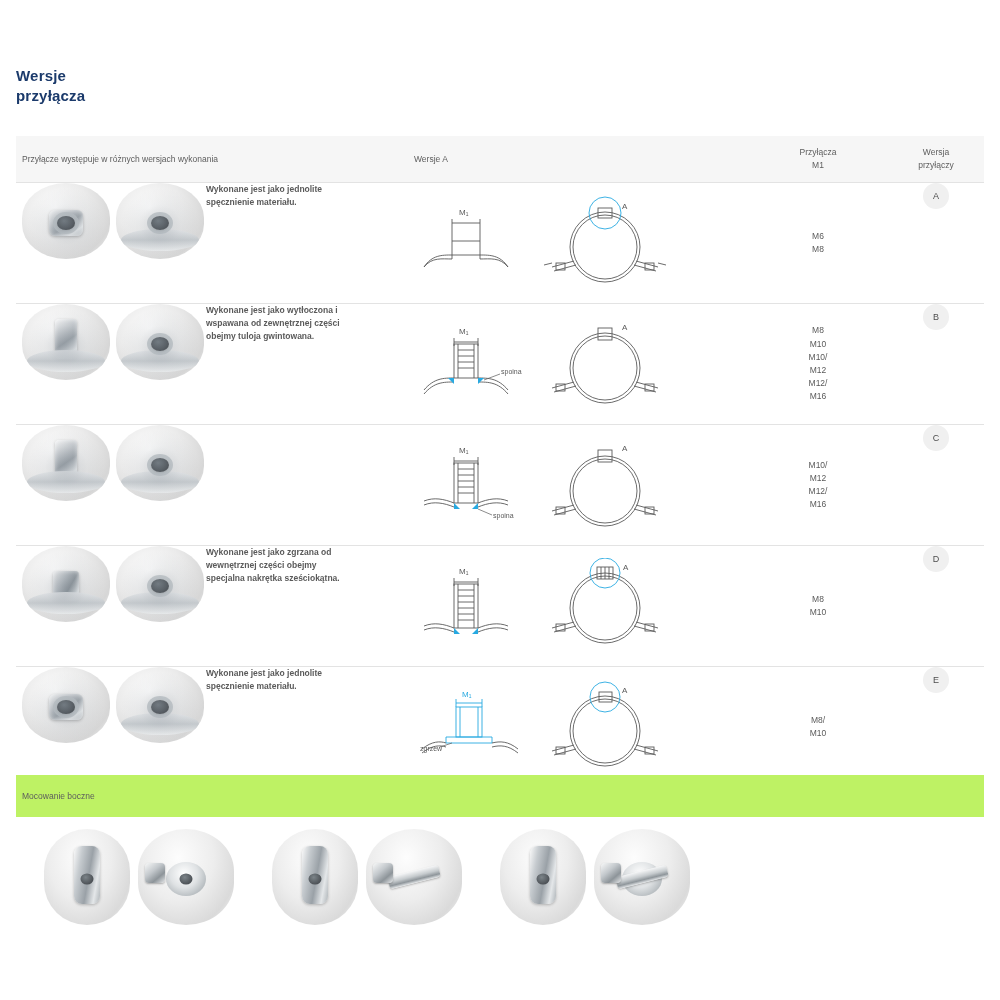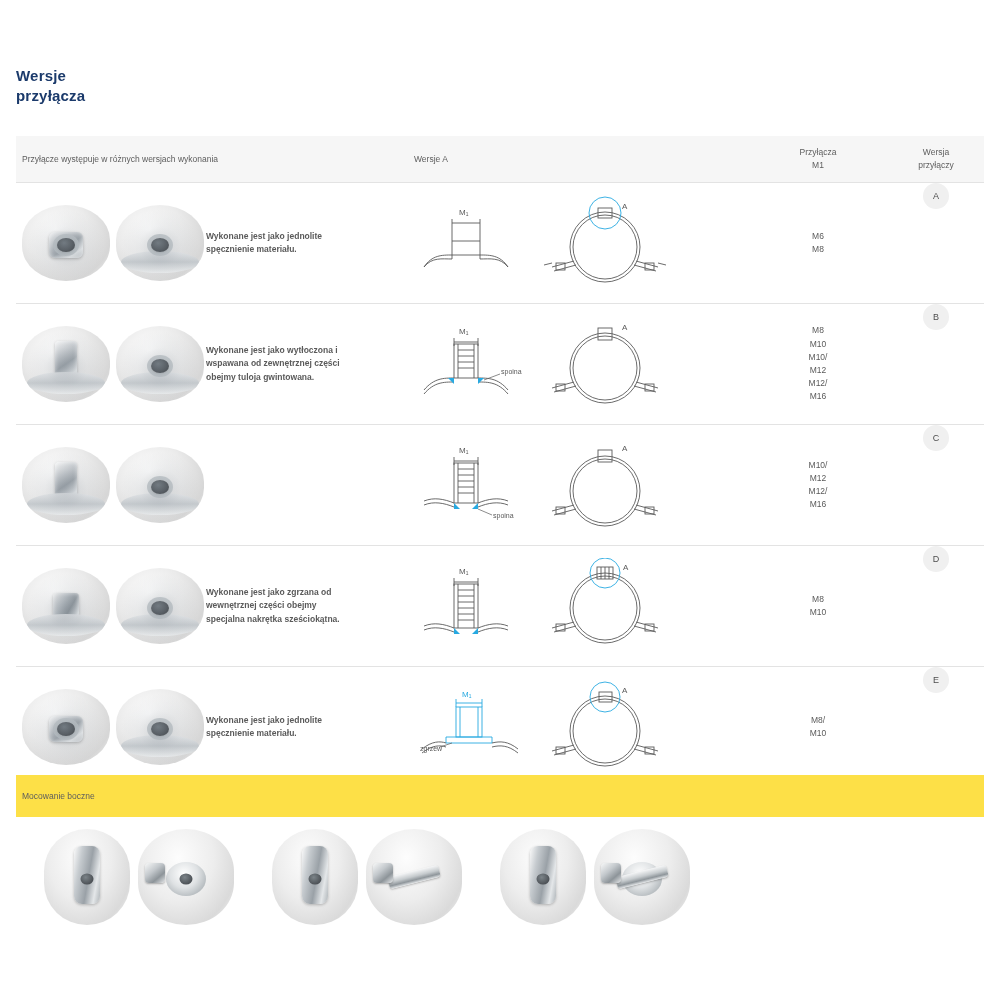--- a/index.html
+++ b/index.html
@@ -52,21 +52,21 @@
   }
   .row.header {
     border-top: none;
     background: #f6f6f6;
     height: 46px;
     align-items: center;
   }
   .row.body { height: 120px; }
   .row.bottom-rule { border-bottom: 1px solid #e3e3e3; }
 
-  .col-desc   { width: 392px; display: flex; align-items: center; }
+  .col-desc   { width: 392px; display: flex; }
   .col-widok  { width: 340px; display: flex; align-items: center; }
   .col-m1     { width: 140px; display: flex; align-items: center; justify-content: center; }
   .col-wersja { width: 96px;  display: flex; align-items: flex-start; justify-content: center; }
 
   .hdr-text {
     font-size: 8.5px;
     color: #5d5d5d;
     line-height: 1.5;
     text-align: left;
     padding-left: 6px;
@@ -165,21 +165,21 @@
     padding-left: 4px;
   }
 
   
   .band {
     position: absolute;
     left: 16px;
     top: 775px;
     width: 968px;
     height: 42px;
-    background: #fde047;
+    background: #bef264;
     display: flex;
     align-items: center;
   }
   .band-text {
     font-size: 8.5px;
     color: #5d5d5d;
     padding-left: 6px;
   }
 
   .gallery {

